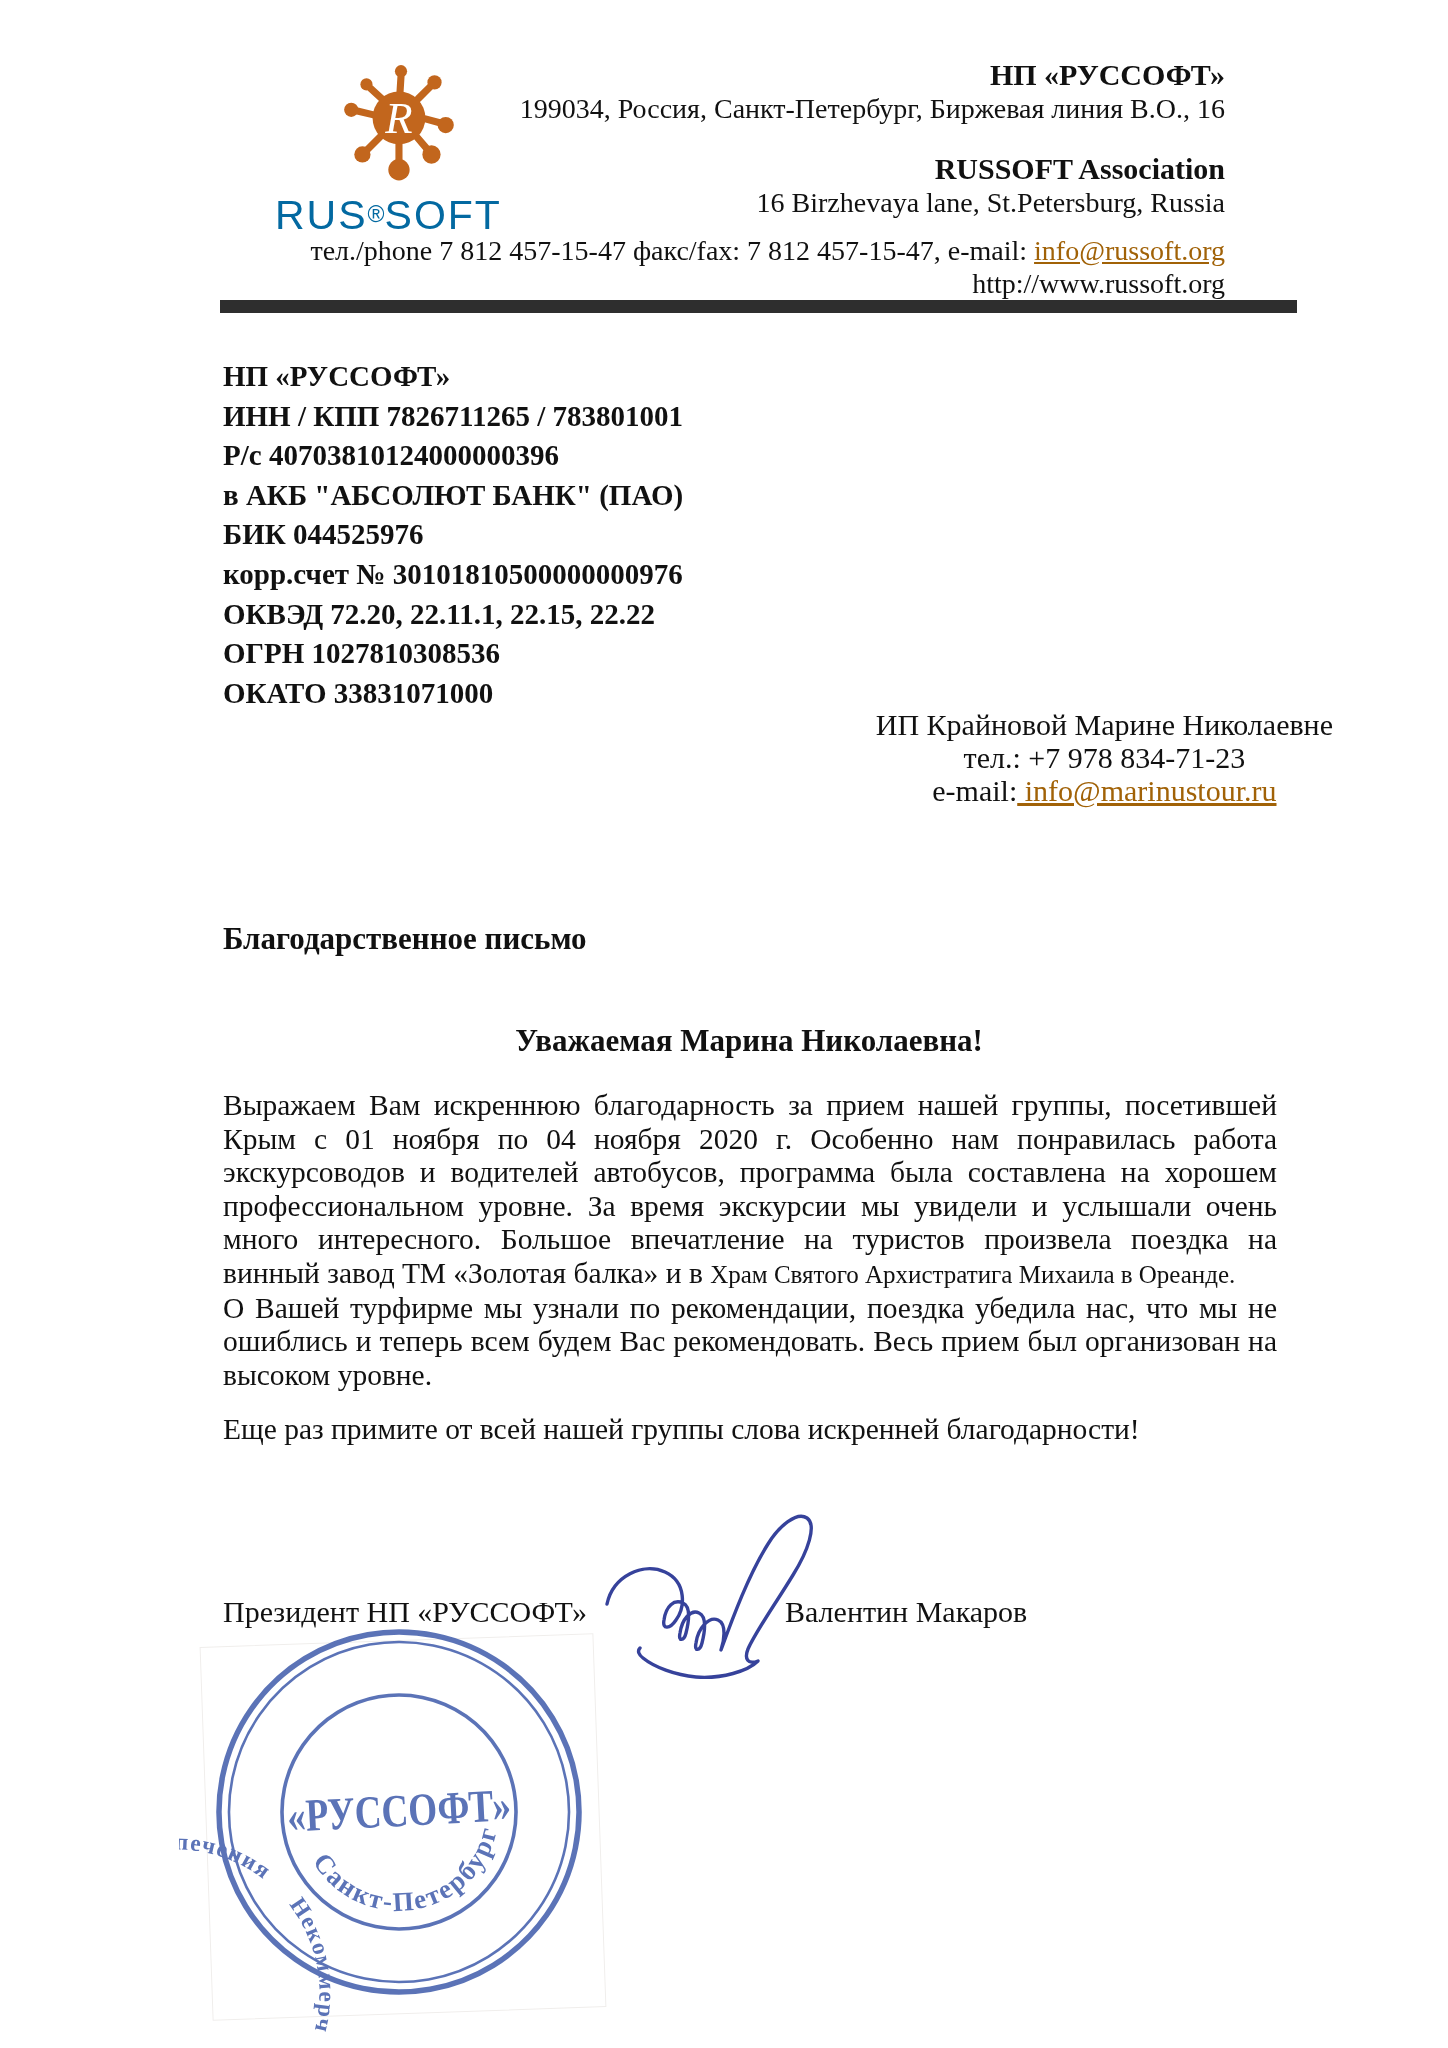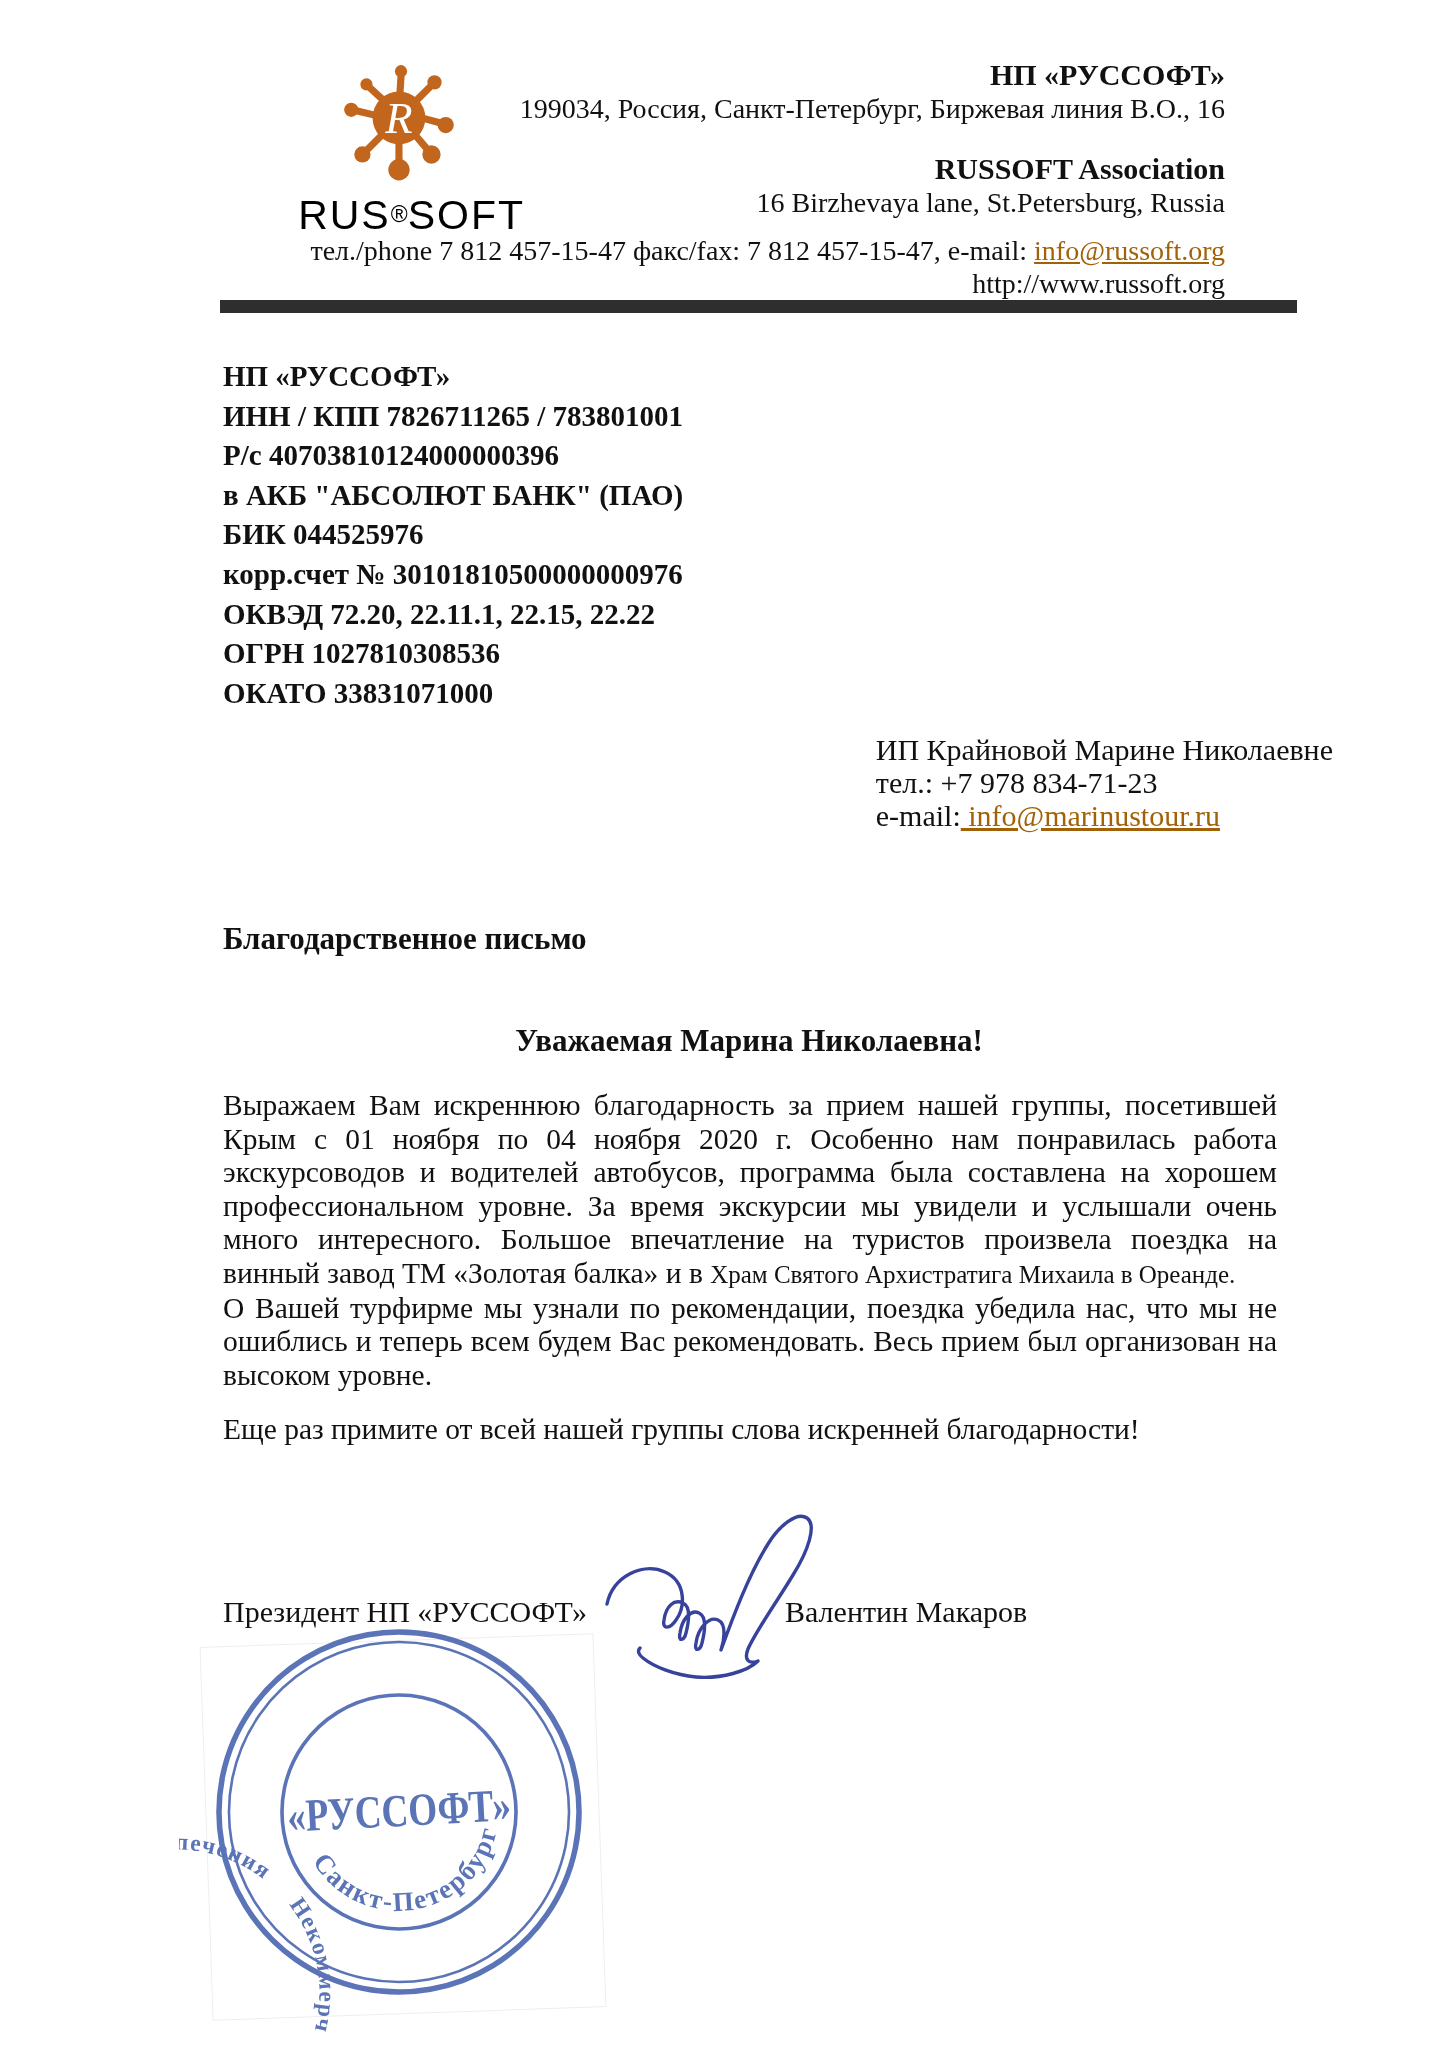--- a/index.html
+++ b/index.html
@@ -12,34 +12,34 @@
     font-family:"Liberation Serif","DejaVu Serif",serif;
     color:#111;
   }
   .abs{position:absolute;}
   a.link{color:#a16207;text-decoration:underline;cursor:pointer;}
   
   #logo-mark{left:340px;top:58px;width:122px;height:130px;}
   #logo-text{
     left:275px;top:192px;width:250px;
     font-family:"Liberation Sans","DejaVu Sans",sans-serif;
-    font-size:41px;color:#000000;letter-spacing:2px;
-    text-align:right;white-space:nowrap;
+    font-size:41px;color:#0369a1;letter-spacing:2px;
+    text-align:left;white-space:nowrap;
   }
   #logo-text .reg{font-size:23px;vertical-align:7px;letter-spacing:0;}
   #org-header{right:223px;top:58px;text-align:right;white-space:nowrap;}
   #org-header .h-bold{font-weight:bold;font-size:30px;line-height:34px;}
   #org-header .h-reg{font-size:28px;line-height:33px;}
   #org-header .gap1{height:27px;}
   #org-header .gap2{height:15px;}
   #divider{left:220px;top:300px;width:1077px;height:13px;background:#2e2e2e;}
   
   #requisites{left:223px;top:357px;font-weight:bold;font-size:29px;line-height:39.6px;white-space:nowrap;}
   
-  #recipient{right:115px;top:733px;text-align:left;font-size:30px;line-height:33px;white-space:nowrap;}
+  #recipient{right:115px;top:708px;text-align:center;font-size:30px;line-height:33px;white-space:nowrap;}
   
   #title{left:223px;top:921px;width:1052px;font-weight:bold;font-size:31px;}
   #salutation{left:223px;top:1023px;width:1052px;text-align:center;font-weight:bold;font-size:31px;}
   #body-text{left:223px;top:1089px;width:1054px;font-size:29.5px;line-height:33.6px;text-align:justify;}
   #body-text p{margin:0;}
   #body-text p.p2{}
   #body-text p.p3{margin-top:21px;}
   #body-text .small{font-size:25px;}
   
   #sig-position{left:223px;top:1594px;font-size:30px;line-height:36px;white-space:nowrap;}

